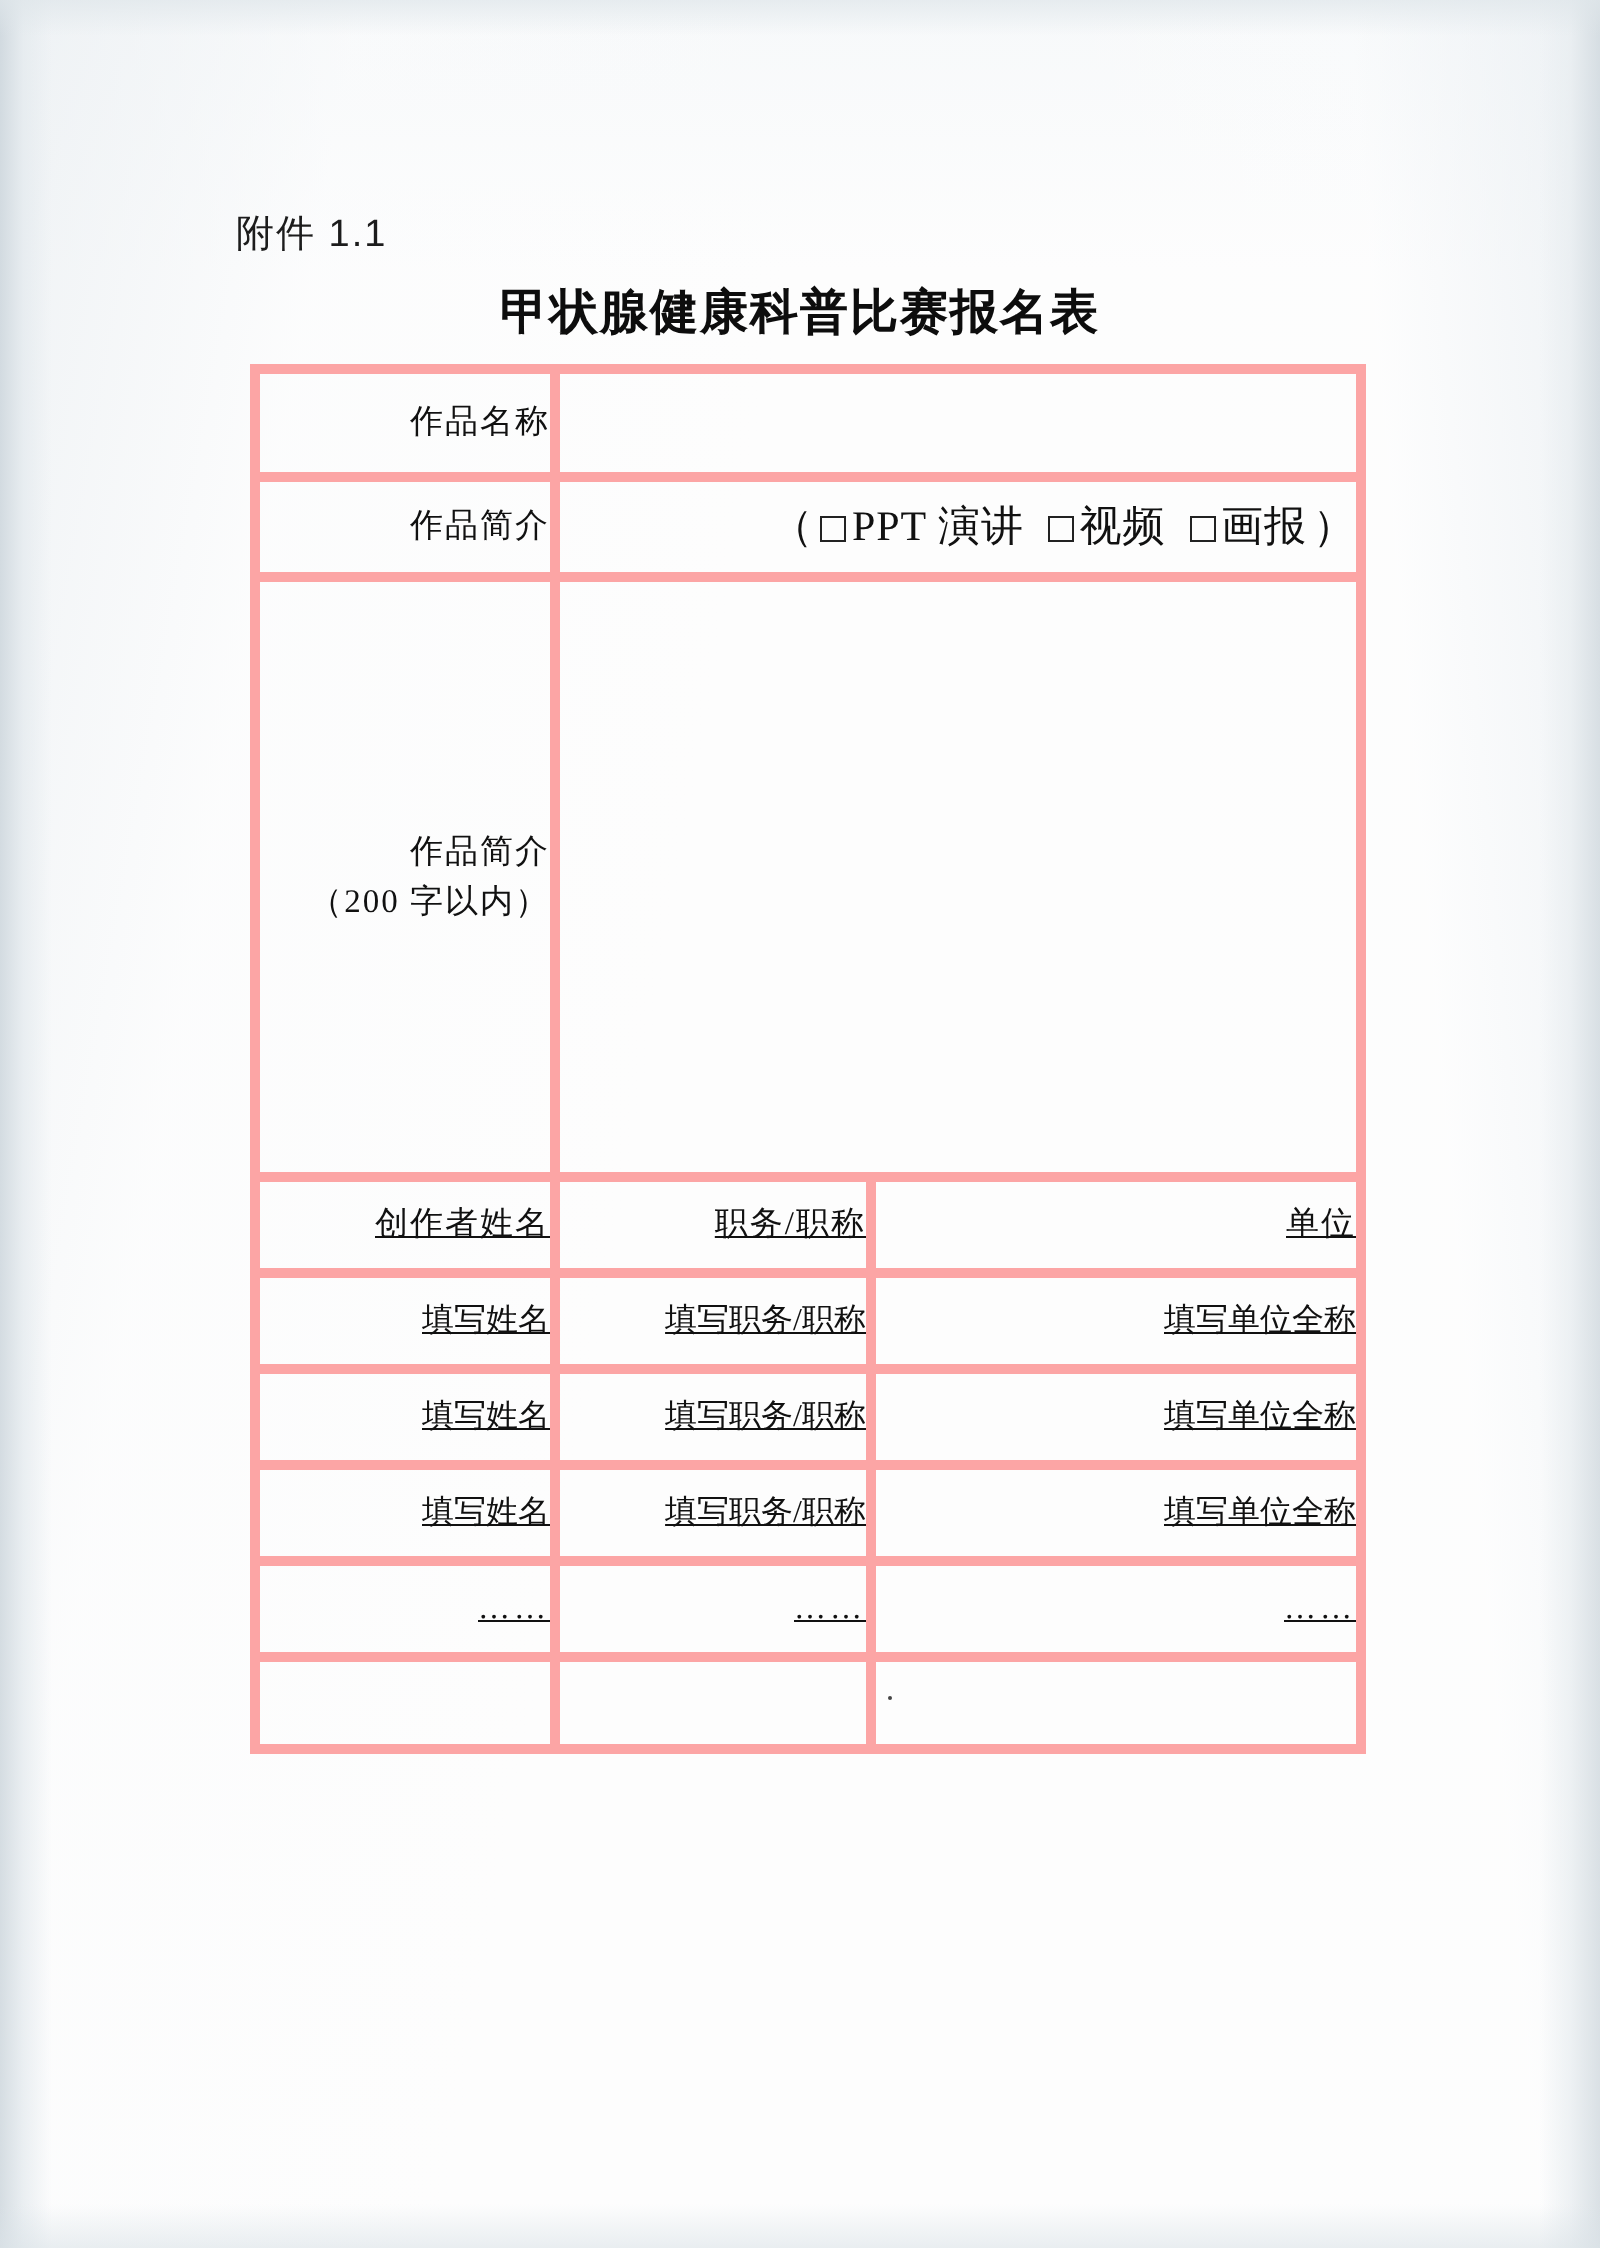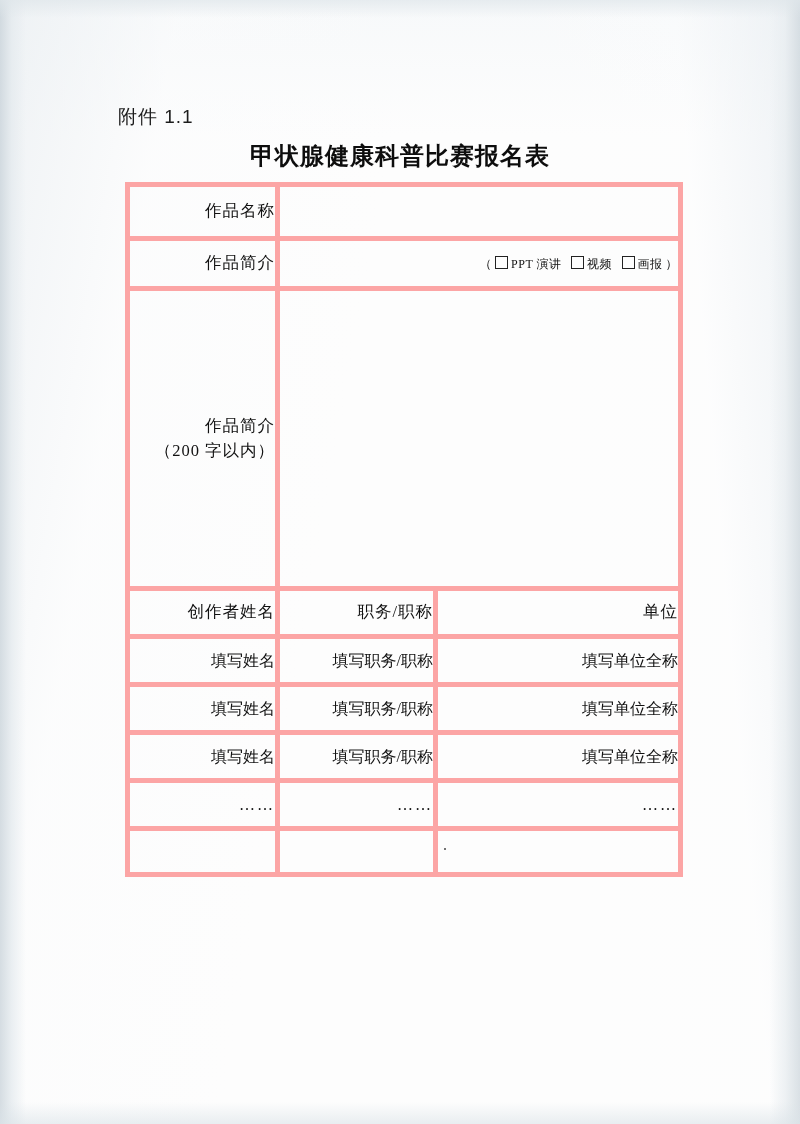--- a/index.html
+++ b/index.html
@@ -91,34 +91,34 @@
     padding: 0;
     text-align: right;
     vertical-align: middle;
     line-height: 1.5;
   }
   .r-h { height: 54px; }
   .r-type { height: 50px; }
   .r-intro { height: 300px; }
   .r-contact { height: 58px; }
   .r-mail { height: 48px; }
-  .r-row { height: 48px; }
+  .r-row { height: 48px; text-decoration: underline; }
   .r-blank { height: 46px; }
 
   .label-cell {
     font-size: 16.5px;
     letter-spacing: 1px;
   }
   .intro-label {
     font-size: 16.5px;
     letter-spacing: 1px;
     line-height: 2.1;
   }
   .type-opts {
-    font-size: 12px;
+    font-size: 21px;
     letter-spacing: .5px;
   }
   .chk {
     display: inline-block;
     width: 11px;
     height: 11px;
     border: 1px solid #222;
     margin-right: 3px;
     position: relative;
     top: 1px;

